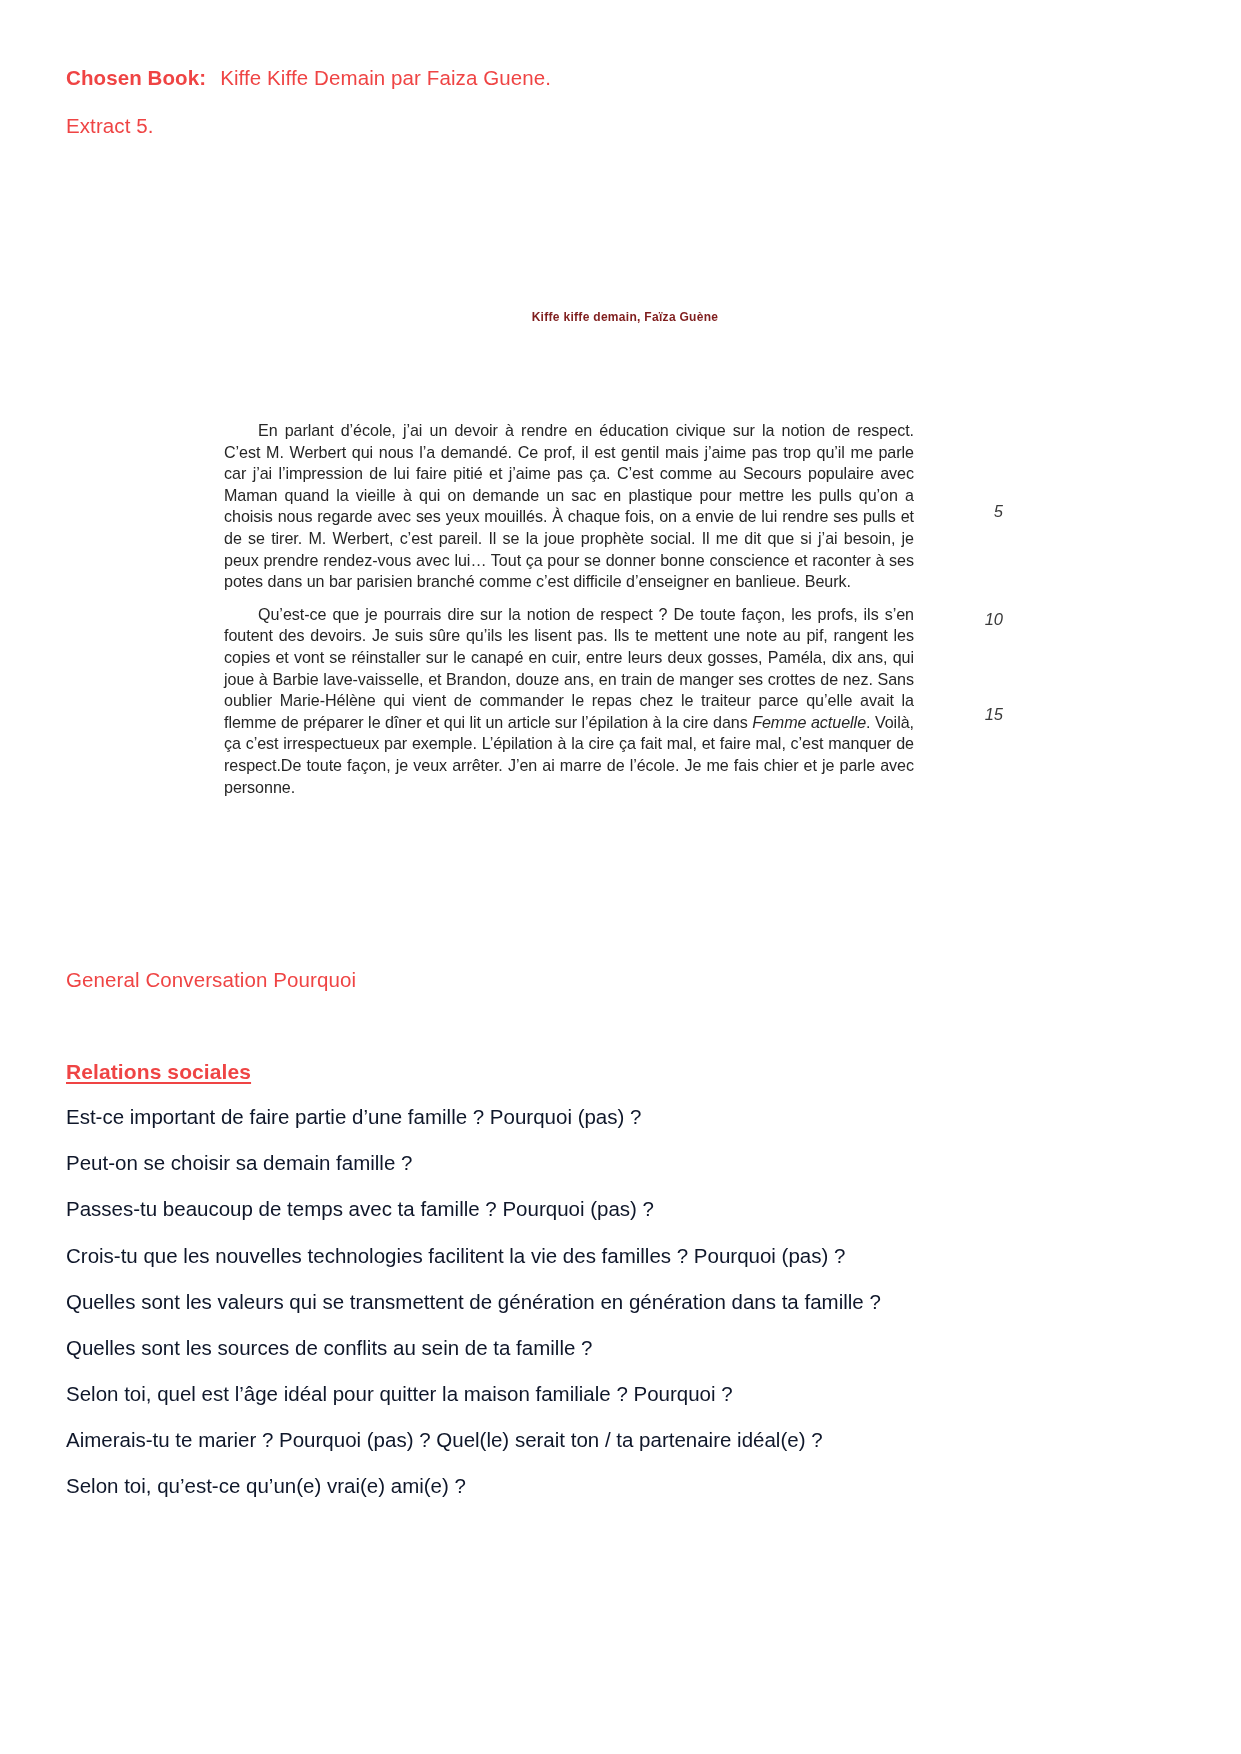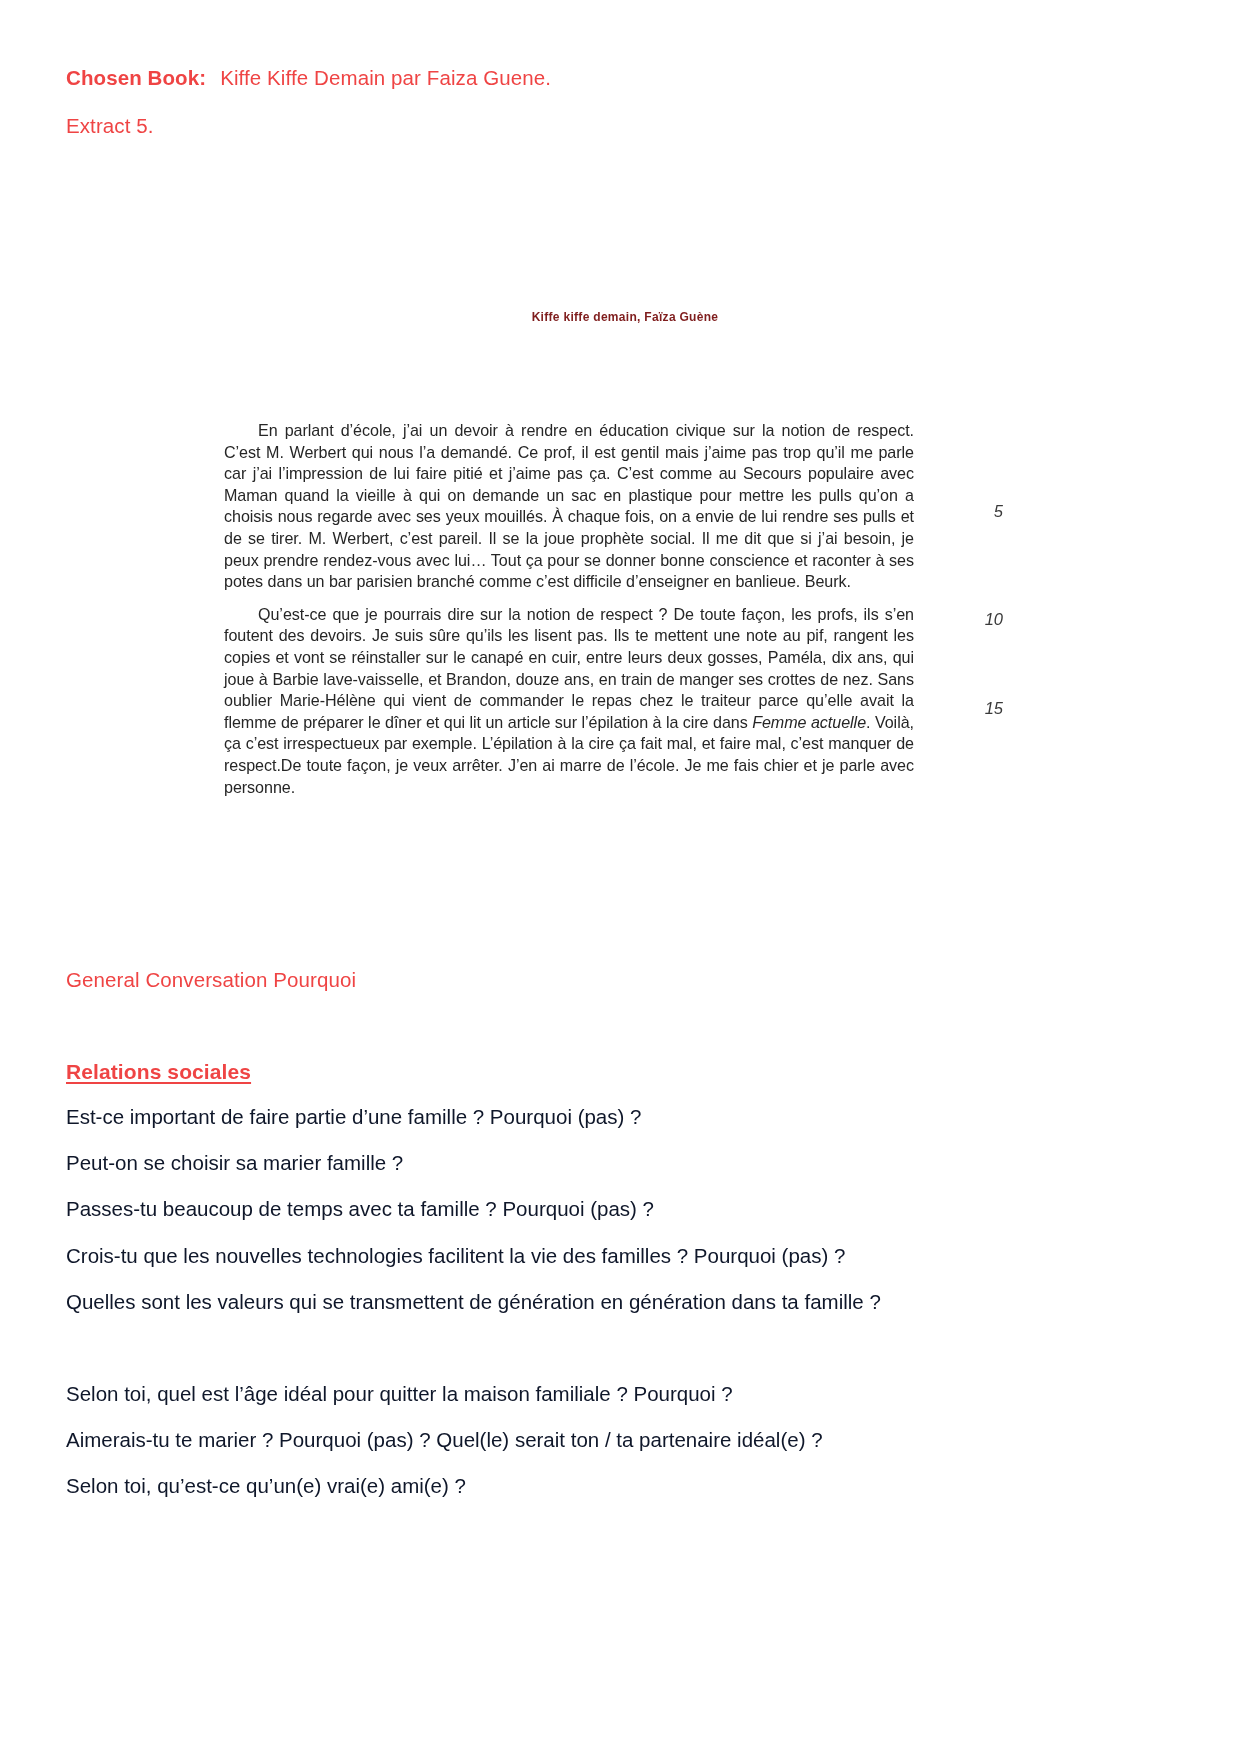--- a/index.html
+++ b/index.html
@@ -103,21 +103,21 @@
     color: #3a3a3a;
   }
   .linenum {
     position: absolute;
     right: 0;
     text-align: right;
     width: 40px;
   }
   #linenum-5  { top: 82px; }
   #linenum-10 { top: 190px; }
-  #linenum-15 { top: 279px; }
+  #linenum-15 { top: 285px; }
 
   .scan-source {
     margin-top: 28px;
     text-align: right;
     padding-right: 12px;
     font-family: "Liberation Sans", sans-serif;
     font-size: 16.4px;
     color: #2f2f2f;
     letter-spacing: 0.2px;
     filter: blur(0.22px);
@@ -152,21 +152,22 @@
 
     </div>
 
   </div>
 
   <div class="doc-line" id="gc-heading">General Conversation Pourquoi</div>
 
   <div class="doc-line underlined" id="relations-heading">Relations sociales</div>
 
   <div class="question" style="top:1105px">Est-ce important de faire partie d’une famille ? Pourquoi (pas) ?</div>
-  <div class="question" style="top:1151px">Peut-on se choisir sa marier famille ?</div>
+  <div class="question" style="top:1151px">Peut-on se choisir sa demain famille ?</div>
   <div class="question" style="top:1197px">Passes-tu beaucoup de temps avec ta famille ? Pourquoi (pas) ?</div>
   <div class="question" style="top:1244px"> Crois-tu que les nouvelles technologies facilitent la vie des familles ? Pourquoi (pas) ?</div>
   <div class="question" style="top:1290px">Quelles sont les valeurs qui se transmettent de génération en génération dans ta famille ?</div>
+  <div class="question" style="top:1336px">Quelles sont les sources de conflits au sein de ta famille ?</div>
   <div class="question" style="top:1382px"> Selon toi, quel est l’âge idéal pour quitter la maison familiale ? Pourquoi ?</div>
   <div class="question" style="top:1428px">Aimerais-tu te marier ? Pourquoi (pas) ? Quel(le) serait ton / ta partenaire idéal(e) ?</div>
   <div class="question" style="top:1474px">Selon toi, qu’est-ce qu’un(e) vrai(e) ami(e) ?</div>
 
 </div>
 
 </body></html>

